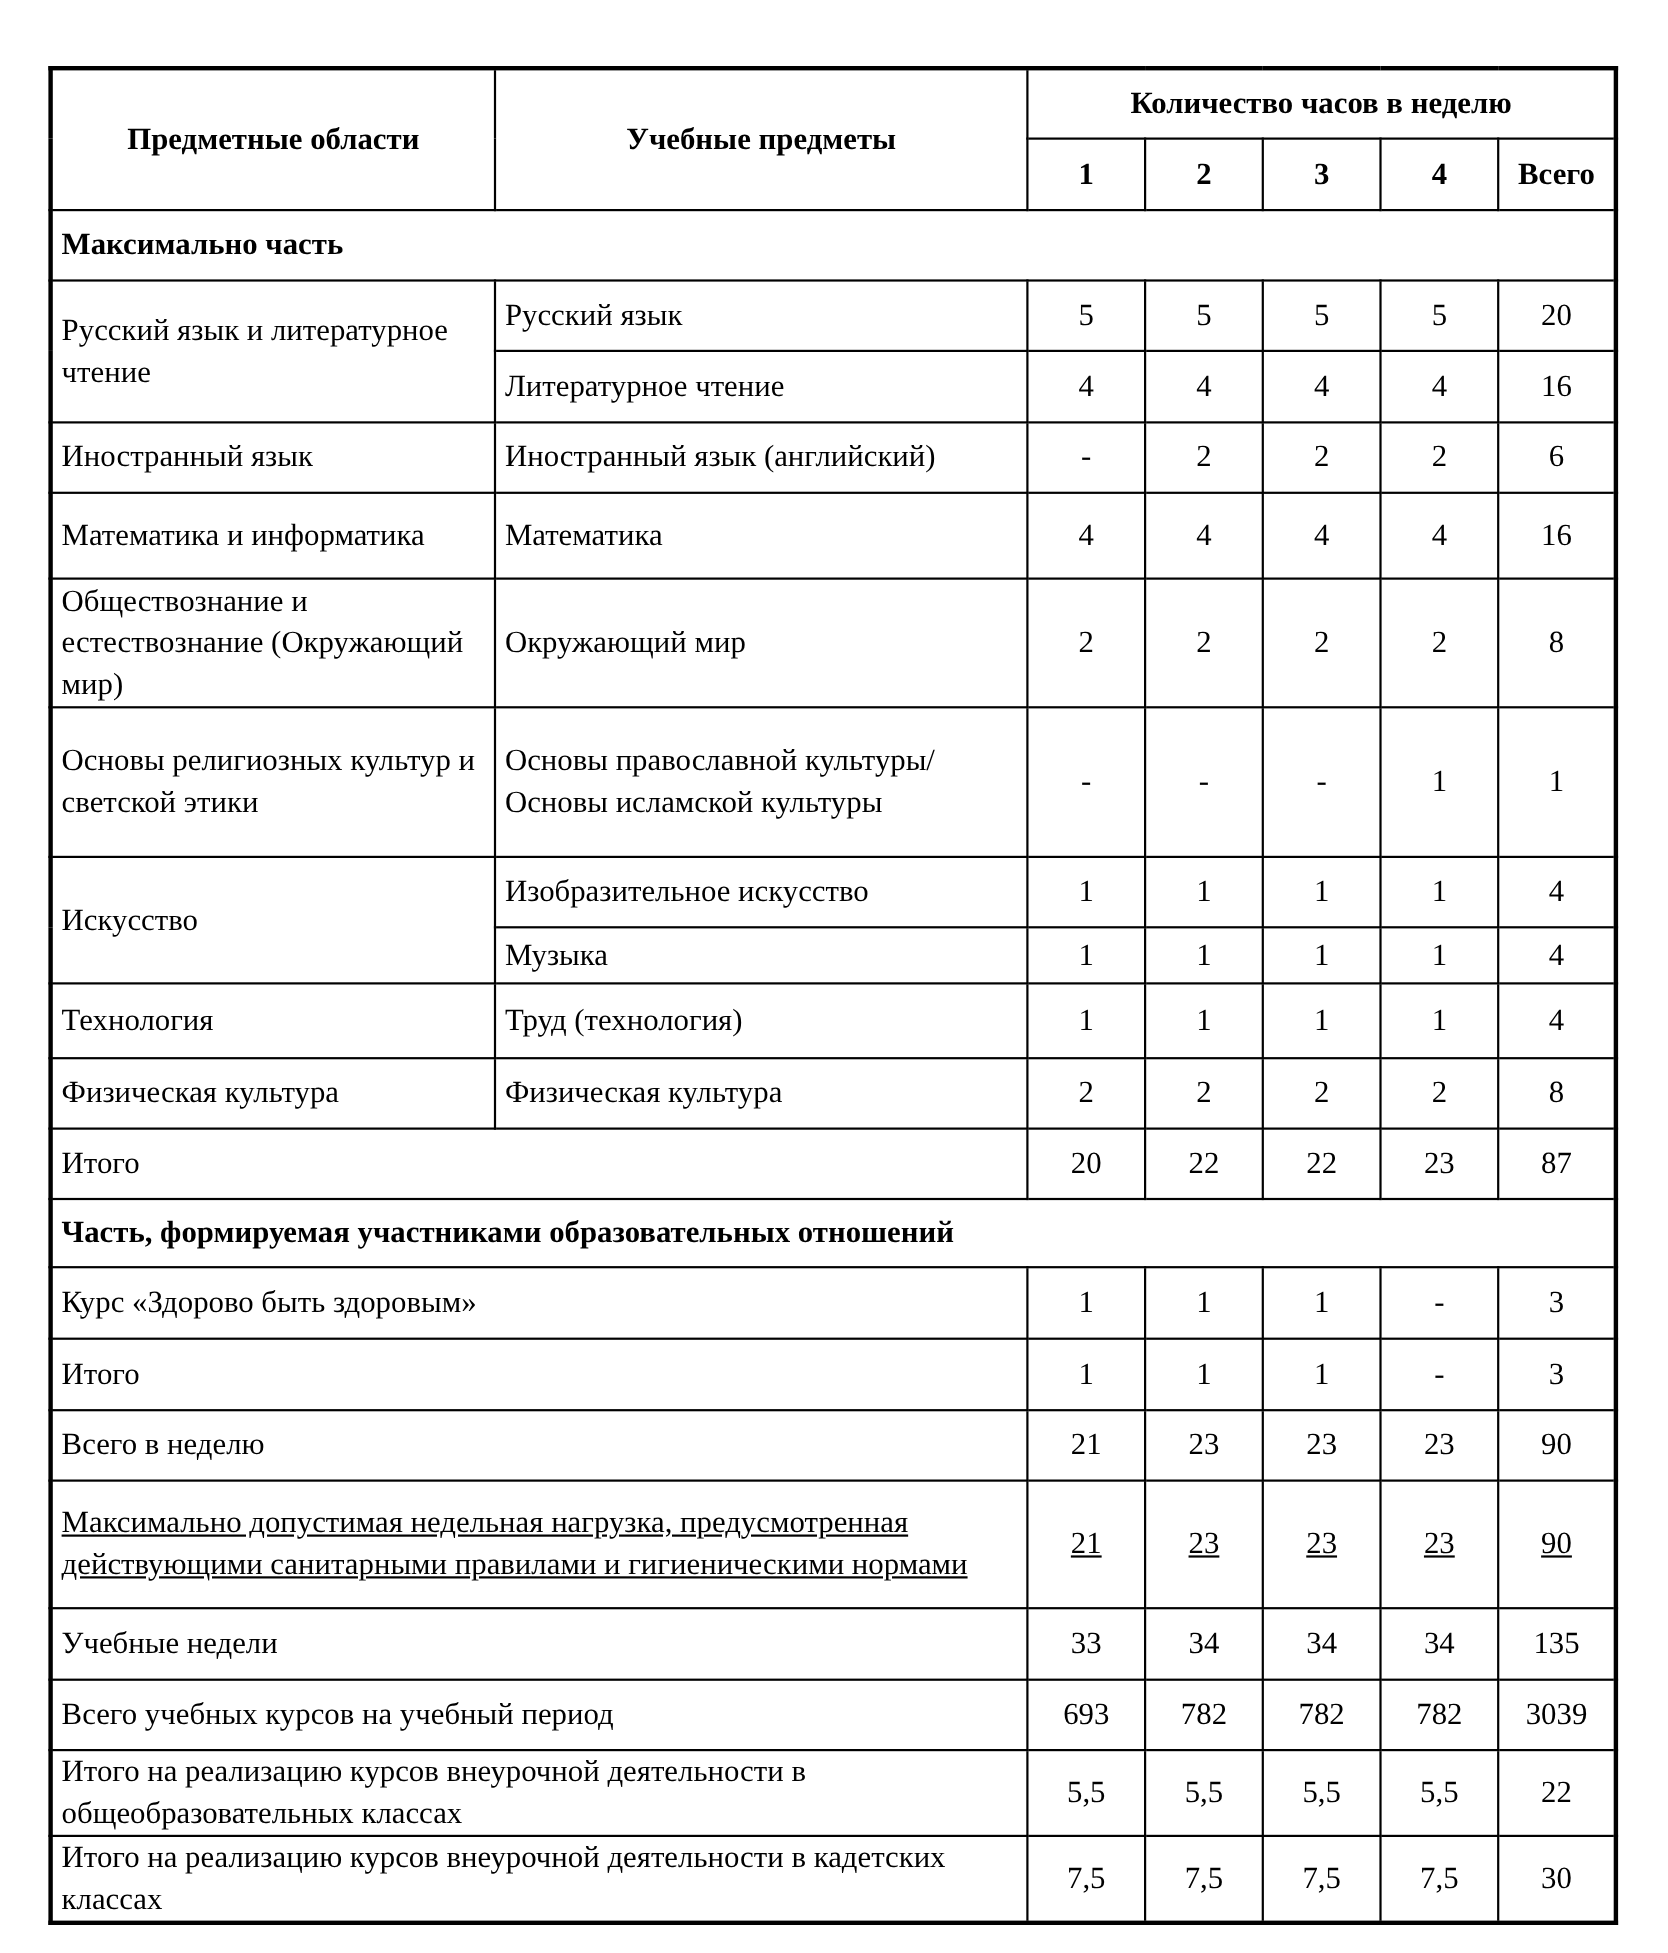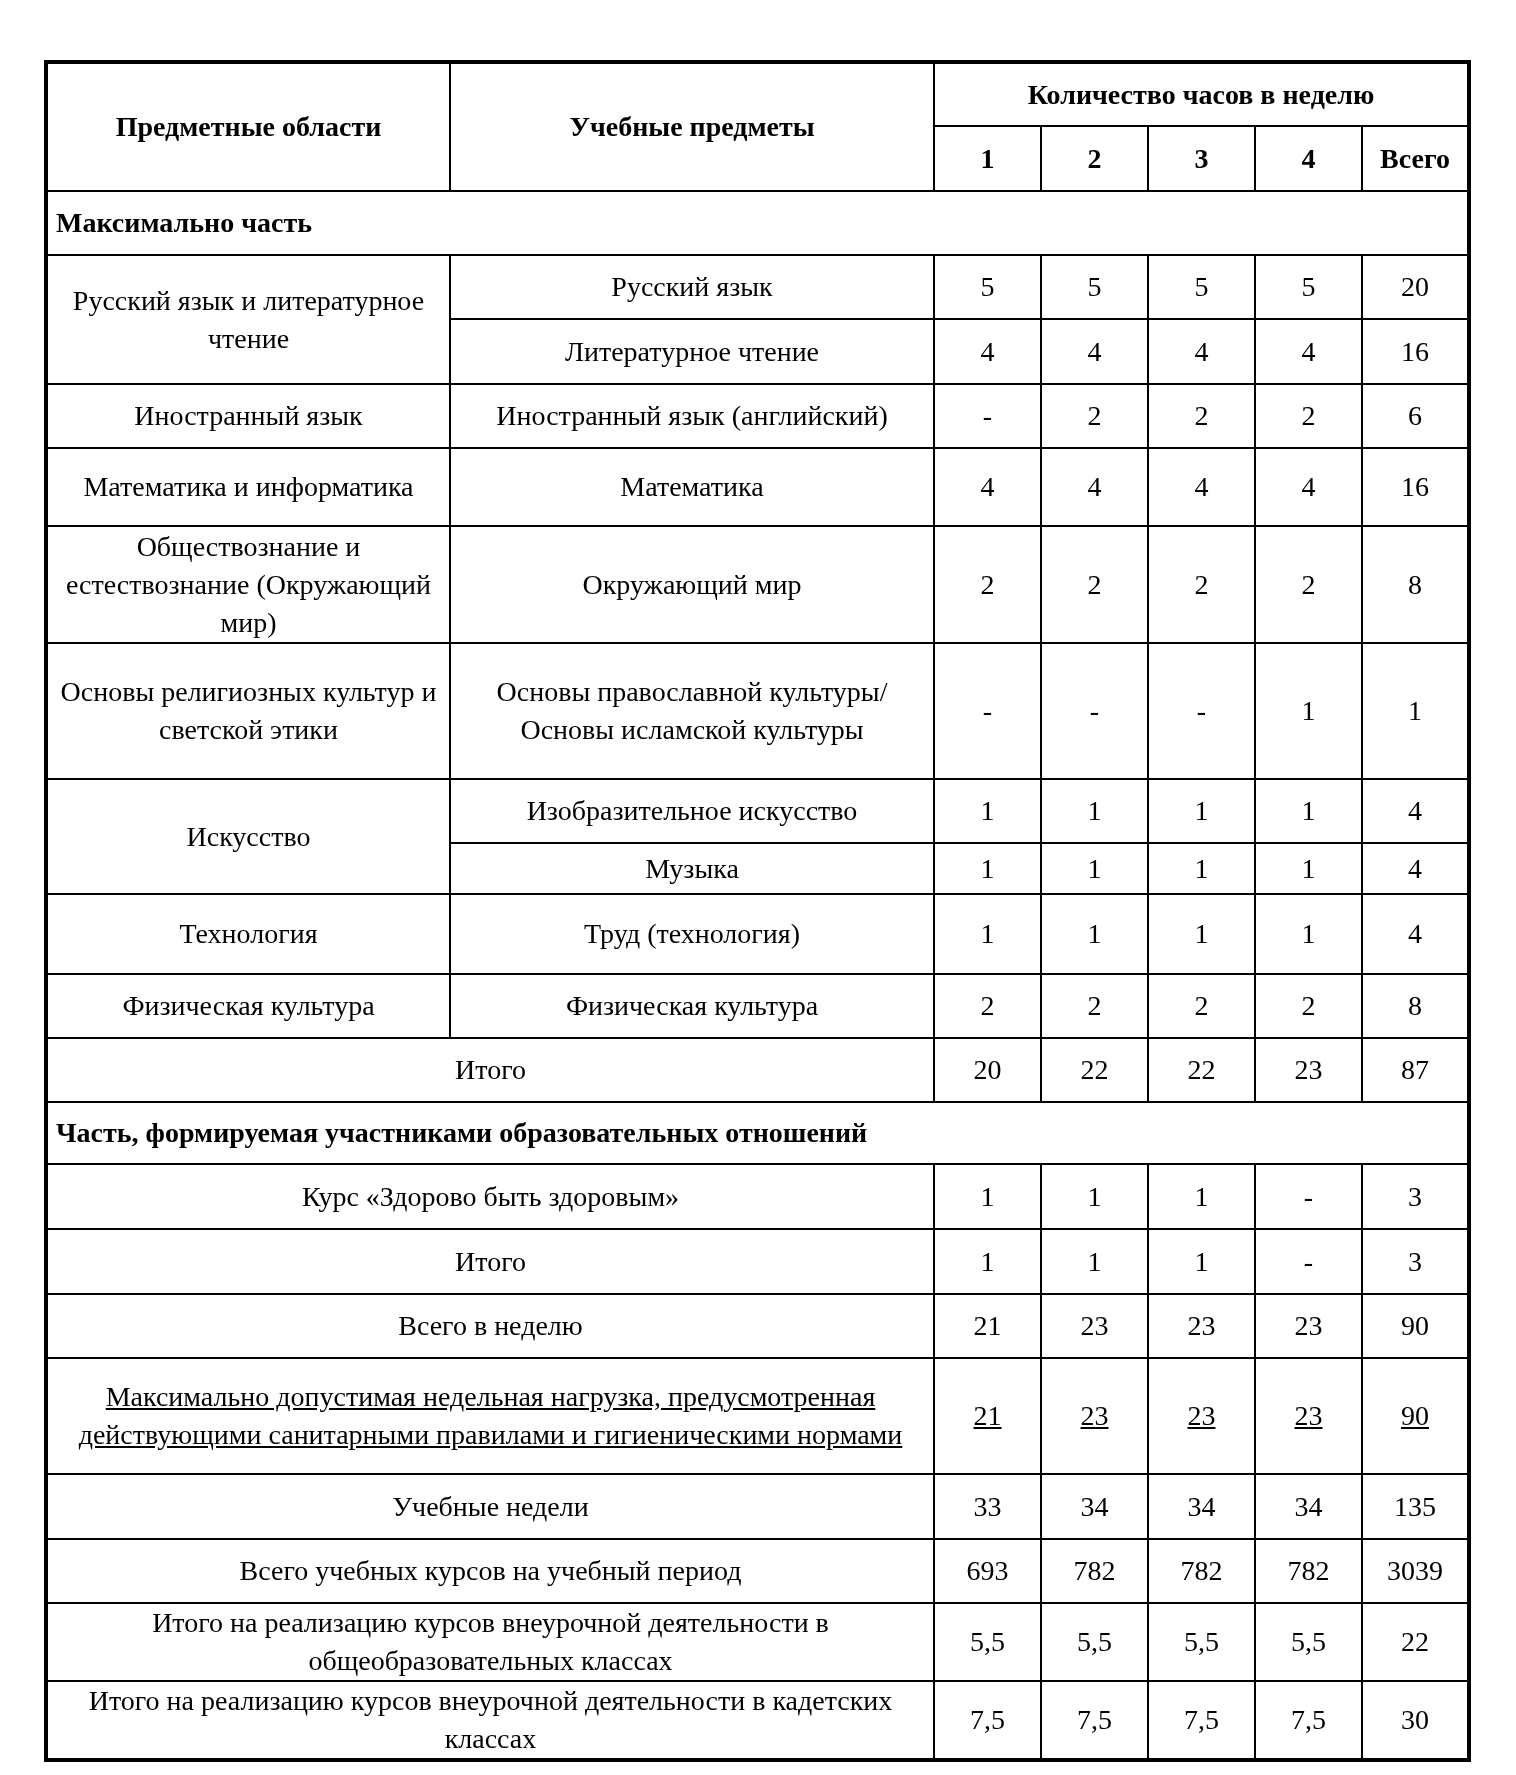--- a/index.html
+++ b/index.html
@@ -6,21 +6,21 @@
   body { width: 1516px; height: 1775px; position: relative; overflow: hidden;
          font-family: "Liberation Serif", "DejaVu Serif", serif; color: #000; }
   table.plan { position: absolute; left: 44px; top: 60px; width: 1423px;
                border-collapse: collapse; table-layout: fixed; }
   table.plan td, table.plan th { border: 2px solid #000; padding: 0 8px; font-size: 28px;
                line-height: 38px; vertical-align: middle; }
   table.plan { border: 4px solid #000; }
   th { font-weight: bold; text-align: center; }
   td.num { text-align: center; padding: 0; }
   td.section { font-weight: bold; }
-  td.txt { text-align: center; }
+  td.txt { text-align: left; }
   .thick-top td, .thick-top th { border-top-width: 4px; }
 </style>
 </head>
 <body>
 
 <table class="plan">
   <colgroup>
     <col style="width:404px">
       <col style="width:484px">
     <col style="width:107px">
@@ -110,21 +110,21 @@
         <td class="num">4</td>
       </tr>
       <tr class="thick-top" style="height: 51px;">
         <td class="txt">Музыка</td>
         <td class="num">1</td>
         <td class="num">1</td>
         <td class="num">1</td>
         <td class="num">1</td>
         <td class="num">4</td>
       </tr>
-      <tr style="height: 80px;">
+      <tr style="height: 68px;">
         <td class="txt">Технология</td>
         <td class="txt">Труд (технология)</td>
         <td class="num">1</td>
         <td class="num">1</td>
         <td class="num">1</td>
         <td class="num">1</td>
         <td class="num">4</td>
       </tr>
       <tr class="thick-top" style="height: 64px;">
         <td class="txt">Физическая культура</td>

